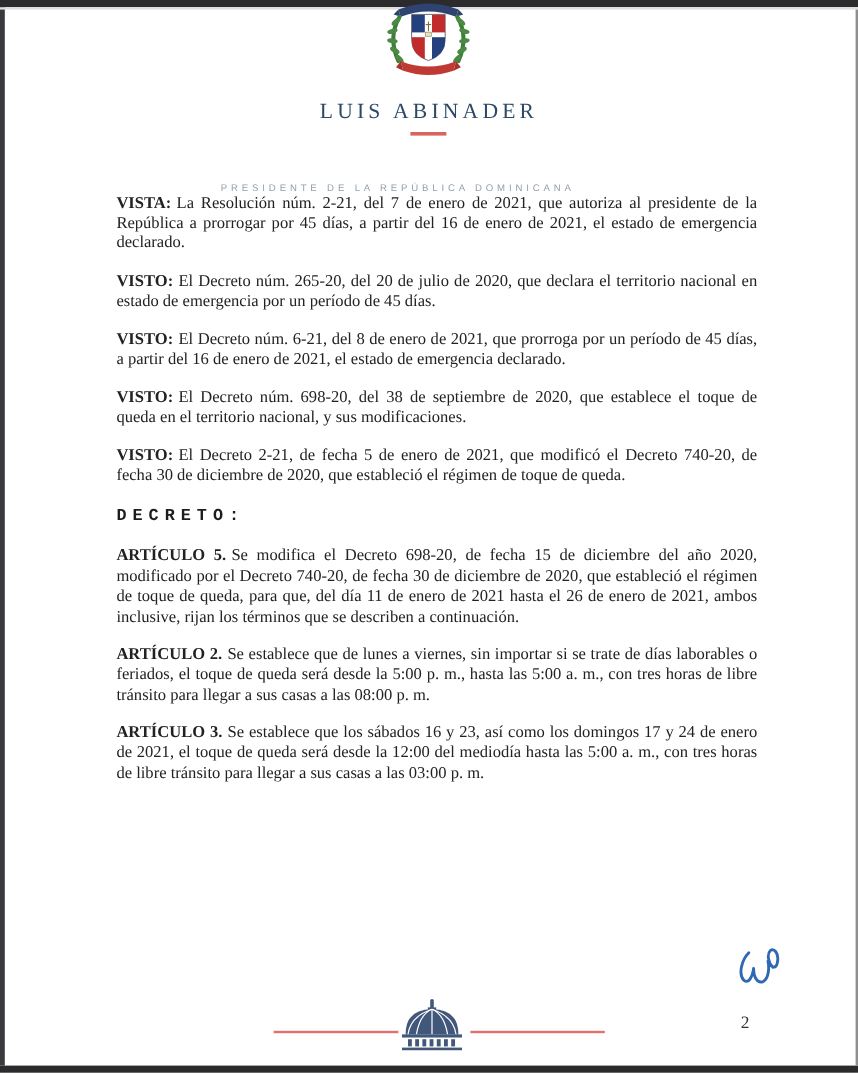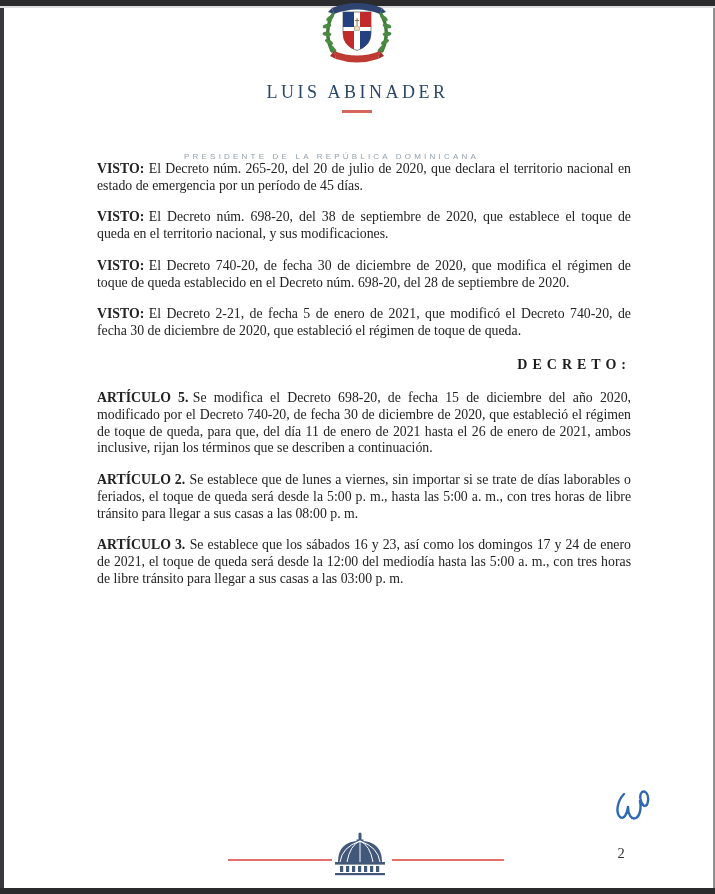--- a/index.html
+++ b/index.html
@@ -48,24 +48,25 @@
   .doc-body{
     position:absolute;left:97px;top:161px;width:534px;
     font-size:13.8px;line-height:16.7px;
     color:#222224;
     text-align:justify;
   }
   .doc-body p{margin:0 0 15px 0;}
   .lead{font-weight:bold;margin-right:0.32em;}
   .decree-heading{
     margin:17px 0 17px 0;
-    text-align:right;
+    text-align:left;
     font-size:14px;font-weight:bold;
     letter-spacing:5px;
     color:#1d1d1f;
+    font-family:Liberation Mono, monospace;
   }
 
   
   .pen-mark{position:absolute;left:612px;top:789px;}
   .footer-line{position:absolute;top:859px;height:2px;background:#e4706d;}
   .footer-line.left{left:228px;width:104px;}
   .footer-line.right{left:392px;width:112px;}
   .dome{position:absolute;left:332px;top:831px;}
   .page-number{
     position:absolute;left:608px;top:845px;width:26px;
@@ -121,23 +122,24 @@
     <path d="M17,50 Q40,59 63,50 L61,58 Q40,65 19,58 Z" fill="#c03a34"></path>
     <path d="M17,50 L13,55 L19,58 Z" fill="#a92f2a"></path>
     <path d="M63,50 L67,55 L61,58 Z" fill="#a92f2a"></path>
   </svg>
 
   <div class="author-name">LUIS ABINADER</div>
   <div class="header-rule"></div>
   <div class="header-subtitle">PRESIDENTE DE LA REPÚBLICA DOMINICANA</div>
 
   <div class="doc-body">
+    <p><span class="lead">VISTA:</span><span>La Resolución núm. 2-21, del 7 de enero de 2021, que autoriza al presidente de la República a prorrogar por 45 días, a partir del 16 de enero de 2021, el estado de emergencia declarado.</span></p>
     <p><span class="lead">VISTO:</span><span>El Decreto núm. 265-20, del 20 de julio de 2020, que declara el territorio nacional en estado de emergencia por un período de 45 días.</span></p>
+    <p><span class="lead">VISTO:</span><span>El Decreto núm. 6-21, del 8 de enero de 2021, que prorroga por un período de 45 días, a partir del 16 de enero de 2021, el estado de emergencia declarado.</span></p>
     <p><span class="lead">VISTO:</span><span>El Decreto núm. 698-20, del 38 de septiembre de 2020, que establece el toque de queda en el territorio nacional, y sus modificaciones.</span></p>
-    <p><span class="lead">VISTO:</span><span>El Decreto 740-20, de fecha 30 de diciembre de 2020, que modifica el régimen de toque de queda establecido en el Decreto núm. 698-20, del 28 de septiembre de 2020.</span></p>
     <p><span class="lead">VISTO:</span><span>El Decreto 2-21, de fecha 5 de enero de 2021, que modificó el Decreto 740-20, de fecha 30 de diciembre de 2020, que estableció el régimen de toque de queda.</span></p>
 
     <div class="decree-heading" style="letter-spacing: 5px;">DECRETO:</div>
 
     <p><span class="lead">ARTÍCULO 5.</span><span>Se modifica el Decreto 698-20, de fecha 15 de diciembre del año 2020, modificado por el Decreto 740-20, de fecha 30 de diciembre de 2020, que estableció el régimen de toque de queda, para que, del día 11 de enero de 2021 hasta el 26 de enero de 2021, ambos inclusive, rijan los términos que se describen a continuación.</span></p>
     <p><span class="lead">ARTÍCULO 2.</span><span>Se establece que de lunes a viernes, sin importar si se trate de días laborables o feriados, el toque de queda será desde la 5:00 p. m., hasta las 5:00 a. m., con tres horas de libre tránsito para llegar a sus casas a las 08:00 p. m.</span></p>
     <p><span class="lead">ARTÍCULO 3.</span><span>Se establece que los sábados 16 y 23, así como los domingos 17 y 24 de enero de 2021, el toque de queda será desde la 12:00 del mediodía hasta las 5:00 a. m., con tres horas de libre tránsito para llegar a sus casas a las 03:00 p. m.</span></p>
   </div>
 
   <svg class="pen-mark" width="44" height="44" viewBox="0 0 44 44">

